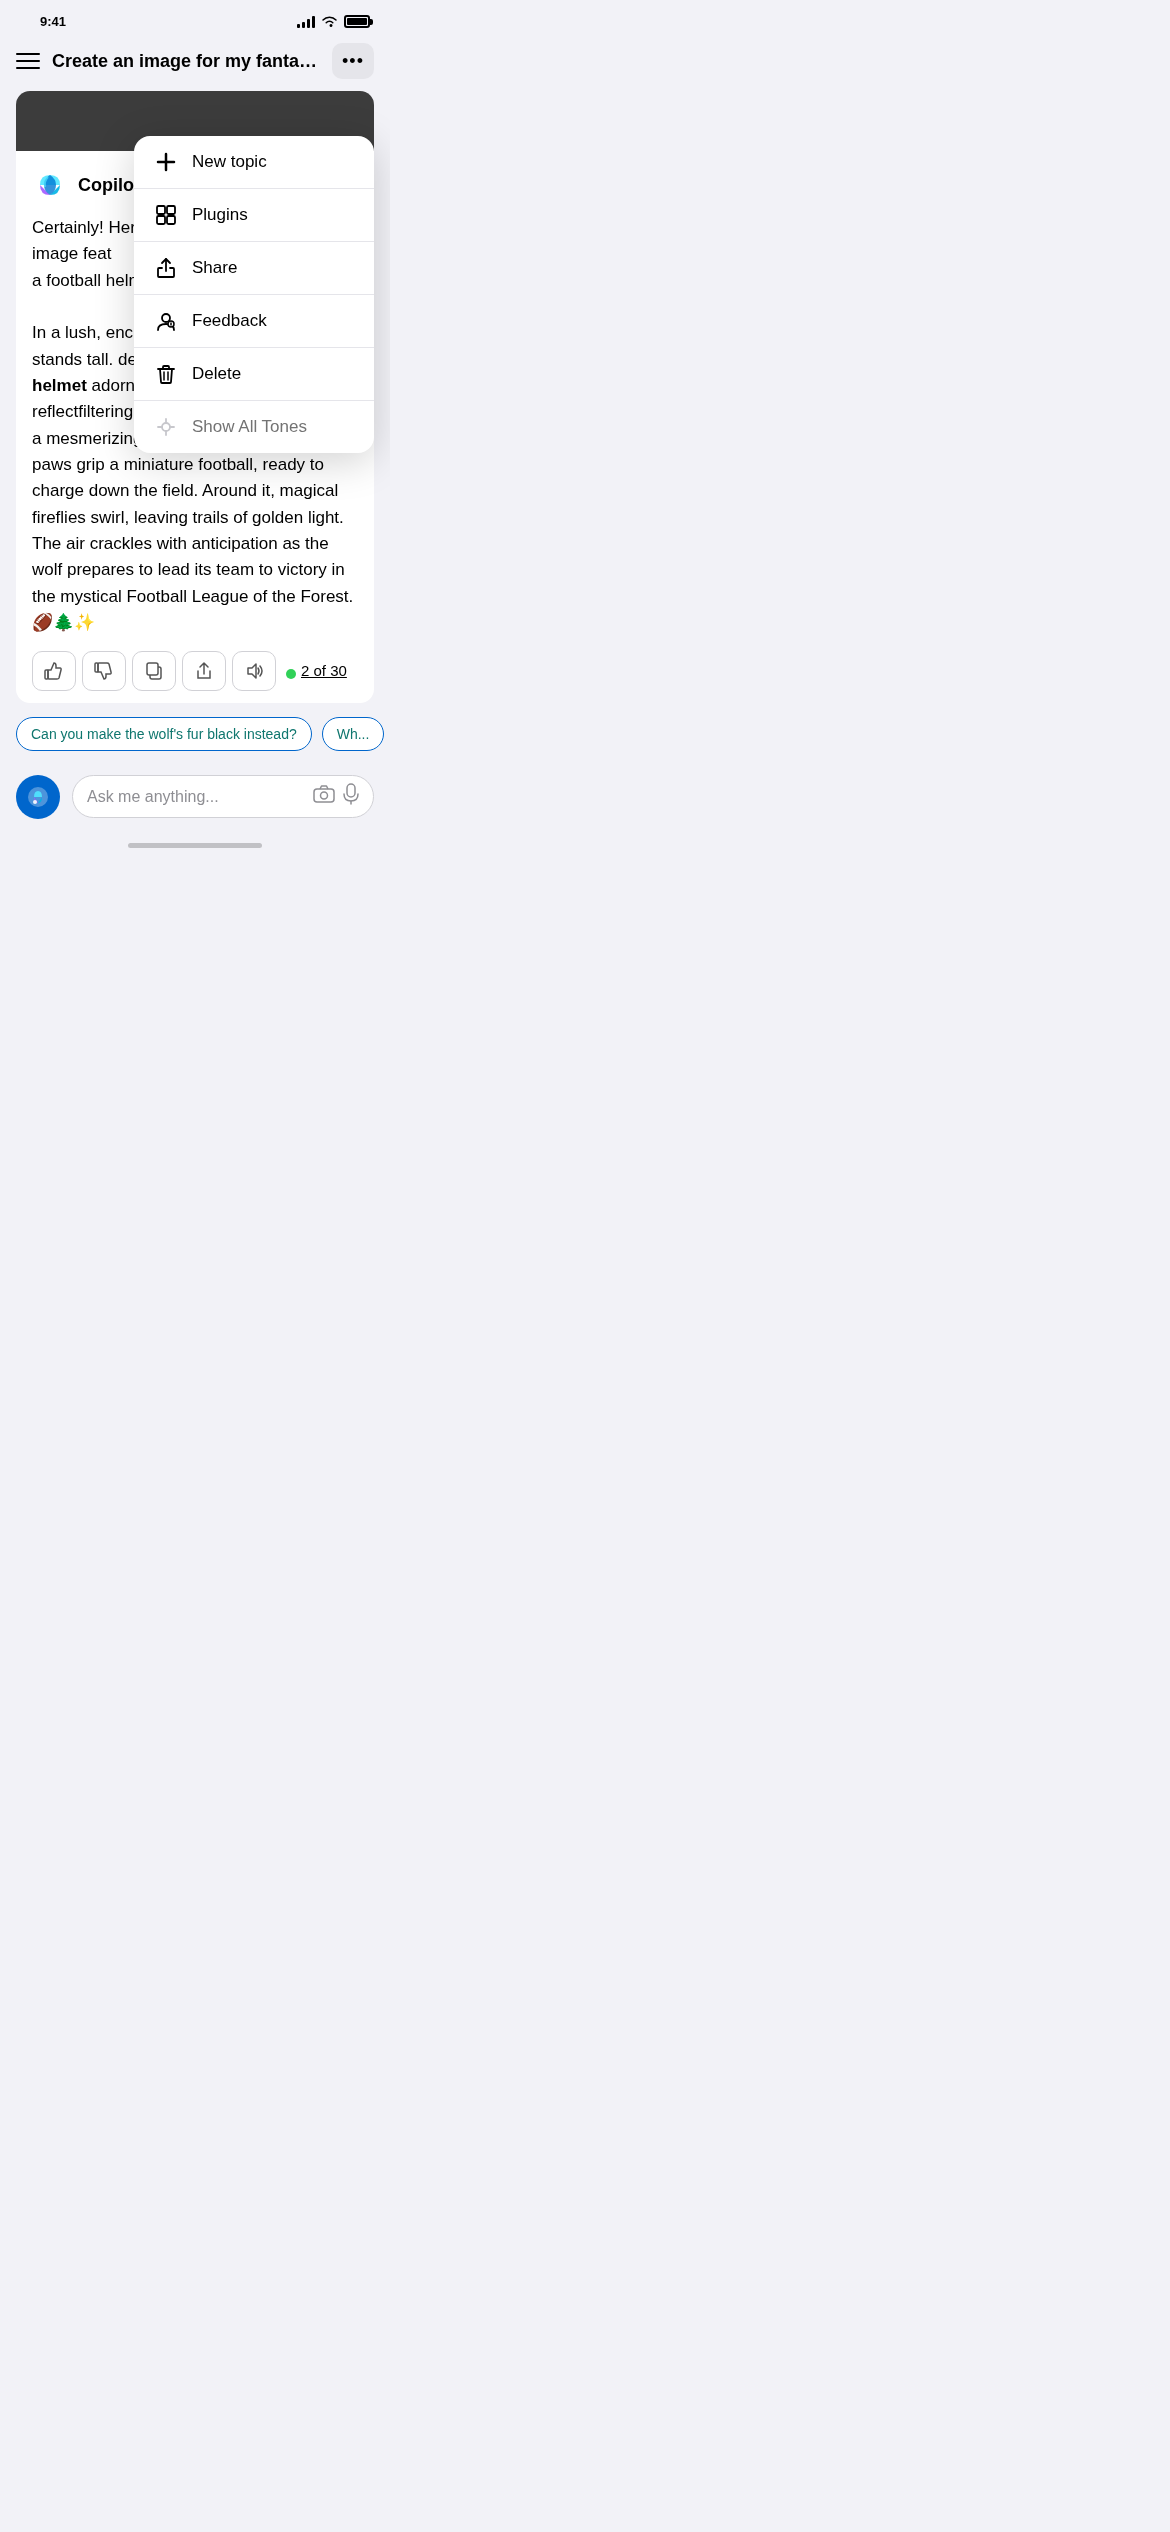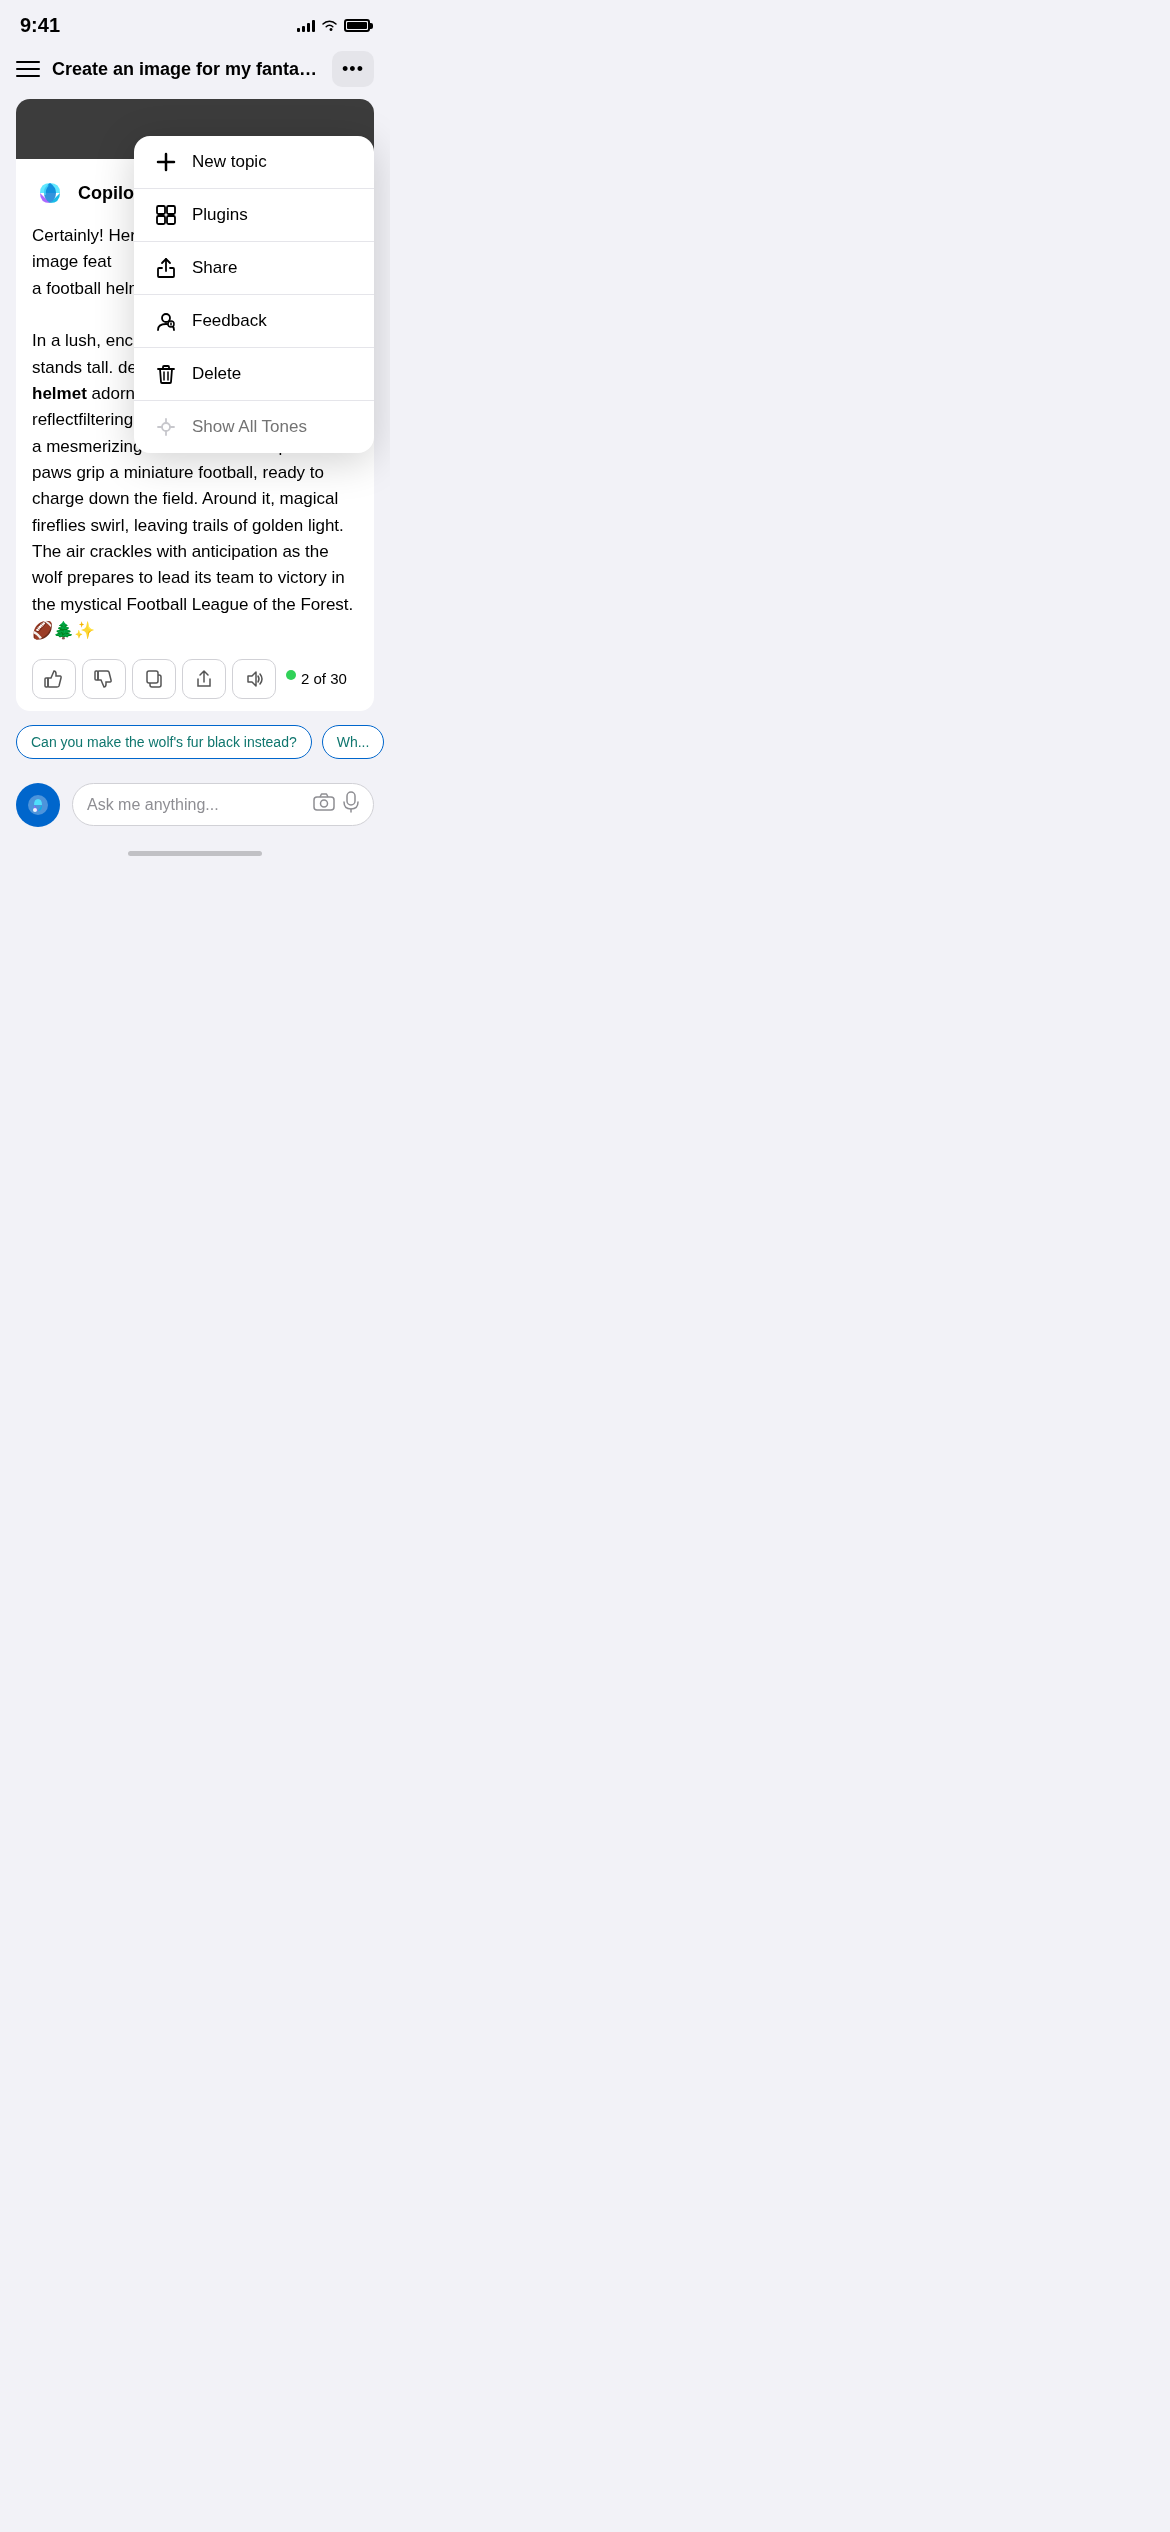--- a/index.html
+++ b/index.html
@@ -16,23 +16,24 @@
 
     
     .status-bar {
       display: flex;
       justify-content: space-between;
       align-items: center;
       padding: 14px 20px 6px 20px;
       background: #f2f2f7;
     }
     .status-time {
-      font-size: 20px;
+      font-size: 13px;
       font-weight: 600;
       color: #000;
+      margin-left: 20px;
     }
     .status-icons {
       display: flex;
       align-items: center;
       gap: 6px;
     }
     .signal-bars {
       display: flex;
       align-items: flex-end;
       gap: 2px;
@@ -170,23 +171,24 @@
       display: flex;
       align-items: center;
       justify-content: center;
       cursor: pointer;
       font-size: 16px;
       color: #555;
       flex-shrink: 0;
     }
     .usage-badge {
       display: flex;
-      align-items: flex-start;
+      align-items: flex-end;
       gap: 5px;
       margin-left: 4px;
+      text-decoration: underline;
     }
     .usage-dot {
       width: 10px;
       height: 10px;
       border-radius: 50%;
       background: #30d158;
     }
     .usage-text {
       font-size: 15px;
       color: #000;

